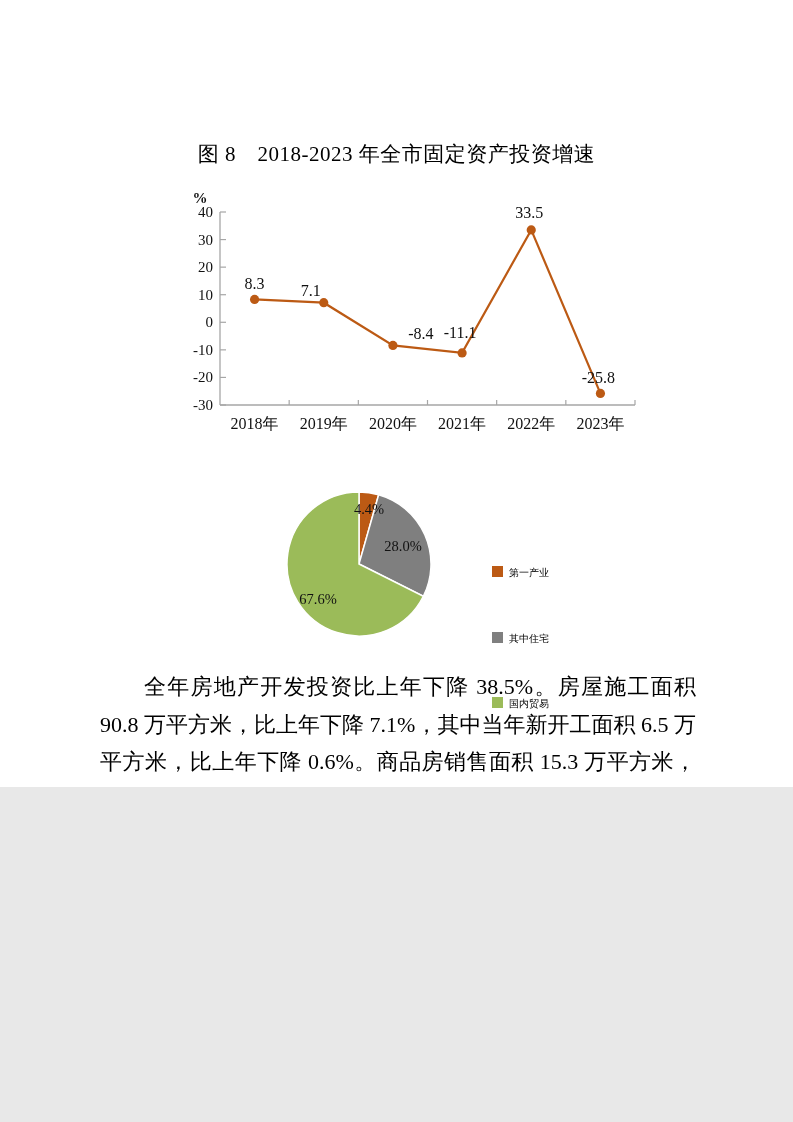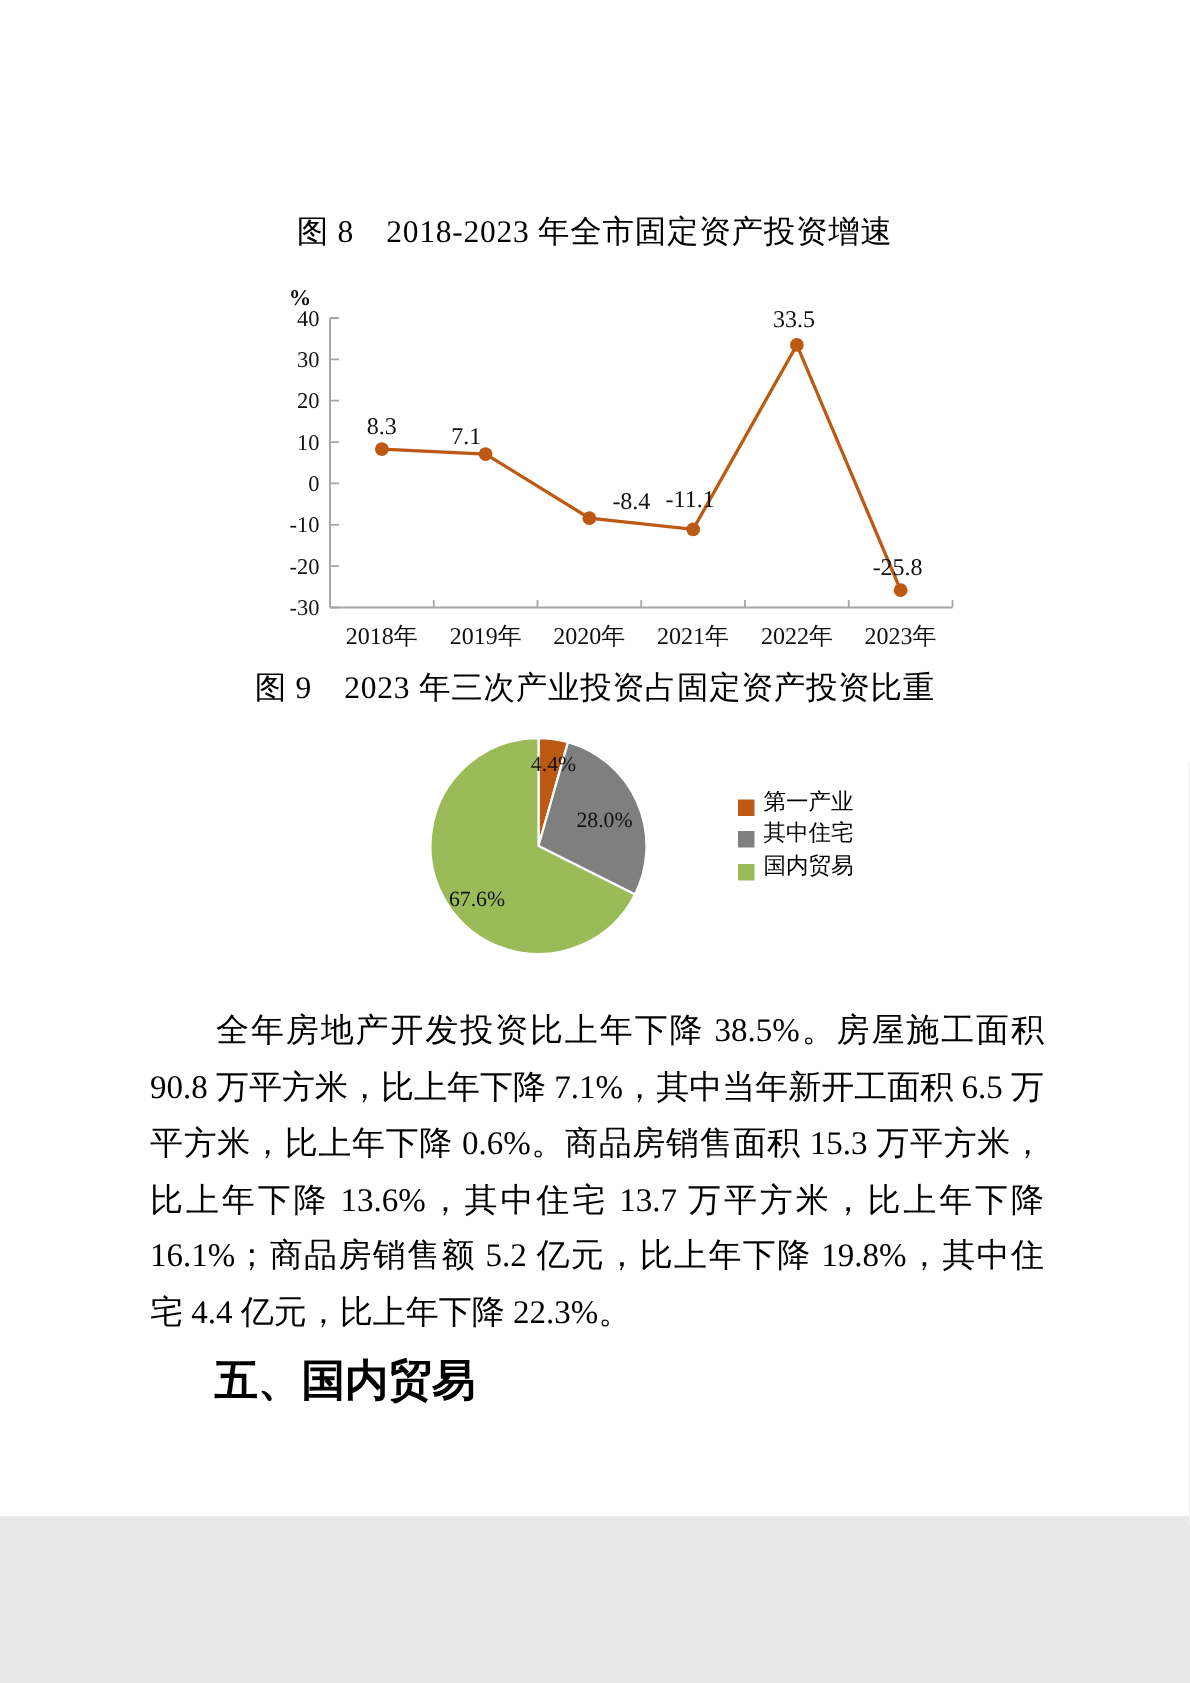--- a/index.html
+++ b/index.html
@@ -1,30 +1,30 @@
 <!DOCTYPE html>
 <html><head>
 <meta charset="utf-8">
 <style>
   html,body{margin:0;padding:0;background:#e8e8e8;}
   .page{
-    position:relative;width:793px;height:1011px;margin:0 auto;
+    position:relative;width:793px;height:787px;margin:0 auto;
     background:#ffffff;overflow:hidden;
     font-family:"Liberation Serif","DejaVu Serif",serif;color:#000;
   }
   .fig-caption{
     position:absolute;left:0;width:793px;text-align:center;
     font-size:21px;letter-spacing:.5px;white-space:pre;
   }
   #cap8{top:140px;}
   #cap9{top:444px;}
   #line-chart{position:absolute;left:170px;top:185px;}
   #pie-chart{position:absolute;left:250px;top:480px;}
   .legend{position:absolute;left:492px;top:522px;}
-  .legend-item{display:flex;align-items:flex-end;height:21.5px;font-size:15px;}
+  .legend-item{display:flex;align-items:flex-start;height:21.5px;font-size:10px;margin-top:44px;}
   .swatch{width:11px;height:11px;margin-right:6px;display:inline-block;flex:0 0 auto;}
   .body-text{
     position:absolute;left:100px;width:596px;margin:0;
     font-size:22px;line-height:37.5px;text-align:justify;text-indent:2em;
   }
   #para1{top:668px;}
   #para2{top:934px;}
   .section-heading{
     position:absolute;left:143px;top:901px;margin:0;
     font-size:29px;font-weight:bold;
@@ -83,21 +83,20 @@
       <circle cx="222.91666666666669" cy="160.44571428571427" r="4.6" fill="#bc5a14"></circle>
       <text x="250.91666666666669" y="154.44571428571427" text-anchor="middle" class="dlabel">-8.4</text>
       <circle cx="292.08333333333337" cy="167.89" r="4.6" fill="#bc5a14"></circle>
       <text x="290.08333333333337" y="152.89" text-anchor="middle" class="dlabel">-11.1</text>
       <circle cx="361.25" cy="44.92142857142857" r="4.6" fill="#bc5a14"></circle>
       <text x="359.25" y="32.92142857142857" text-anchor="middle" class="dlabel">33.5</text>
       <circle cx="430.4166666666667" cy="208.42" r="4.6" fill="#bc5a14"></circle>
       <text x="428.4166666666667" y="198.42" text-anchor="middle" class="dlabel">-25.8</text>
     </svg>
 
-  <div class="fig-caption" id="cap9">图 9　2023 年三次产业投资占固定资产投资比重</div>
 
   <svg id="pie-chart" width="350" height="185" viewBox="0 0 350 185">
       <path d="M109,84 L109,12 A72,72 0 0 1 128.65253935724743,14.734007645801825 Z" fill="#bc5a14" stroke="#ffffff" stroke-width="1.5"></path>
       <path d="M109,84 L128.65253935724743,14.734007645801825 A72,72 0 0 1 173.356582538891,116.28359155848234 Z" fill="#7f7f7f" stroke="#ffffff" stroke-width="1.5"></path>
       <path d="M109,84 L173.356582538891,116.28359155848234 A72,72 0 1 1 108.99999999999999,12 Z" fill="#9bbb59" stroke="#ffffff" stroke-width="1.5"></path>
       <text x="119" y="34" text-anchor="middle" class="plabel">4.4%</text>
       <text x="153" y="71" text-anchor="middle" class="plabel">28.0%</text>
       <text x="68" y="124" text-anchor="middle" class="plabel">67.6%</text>
     </svg>
 

